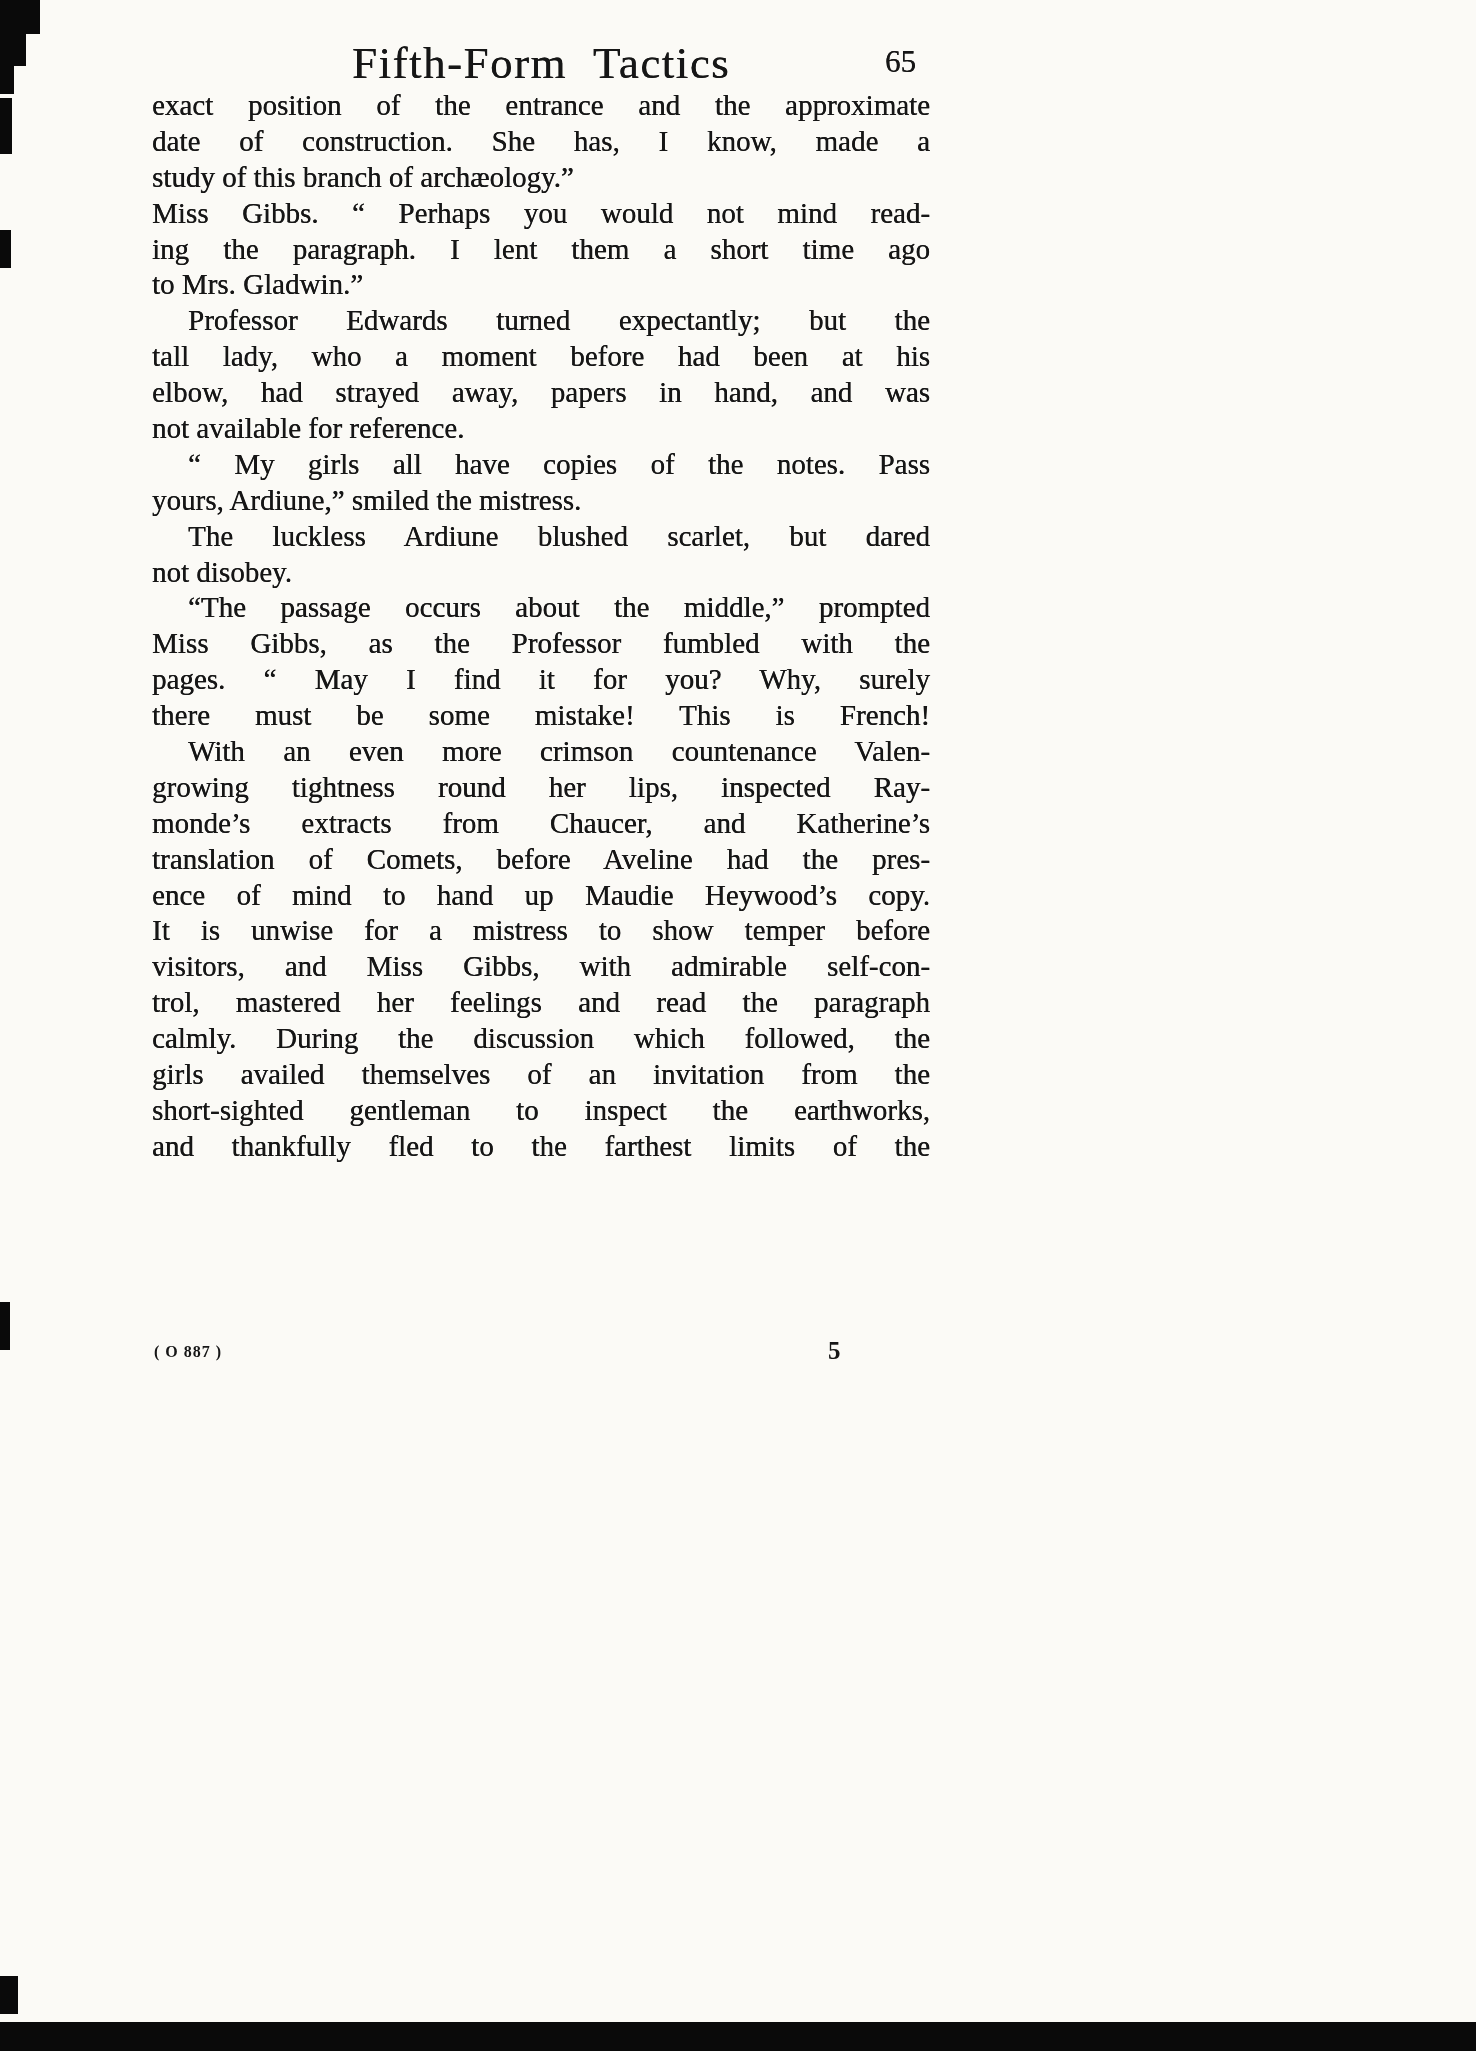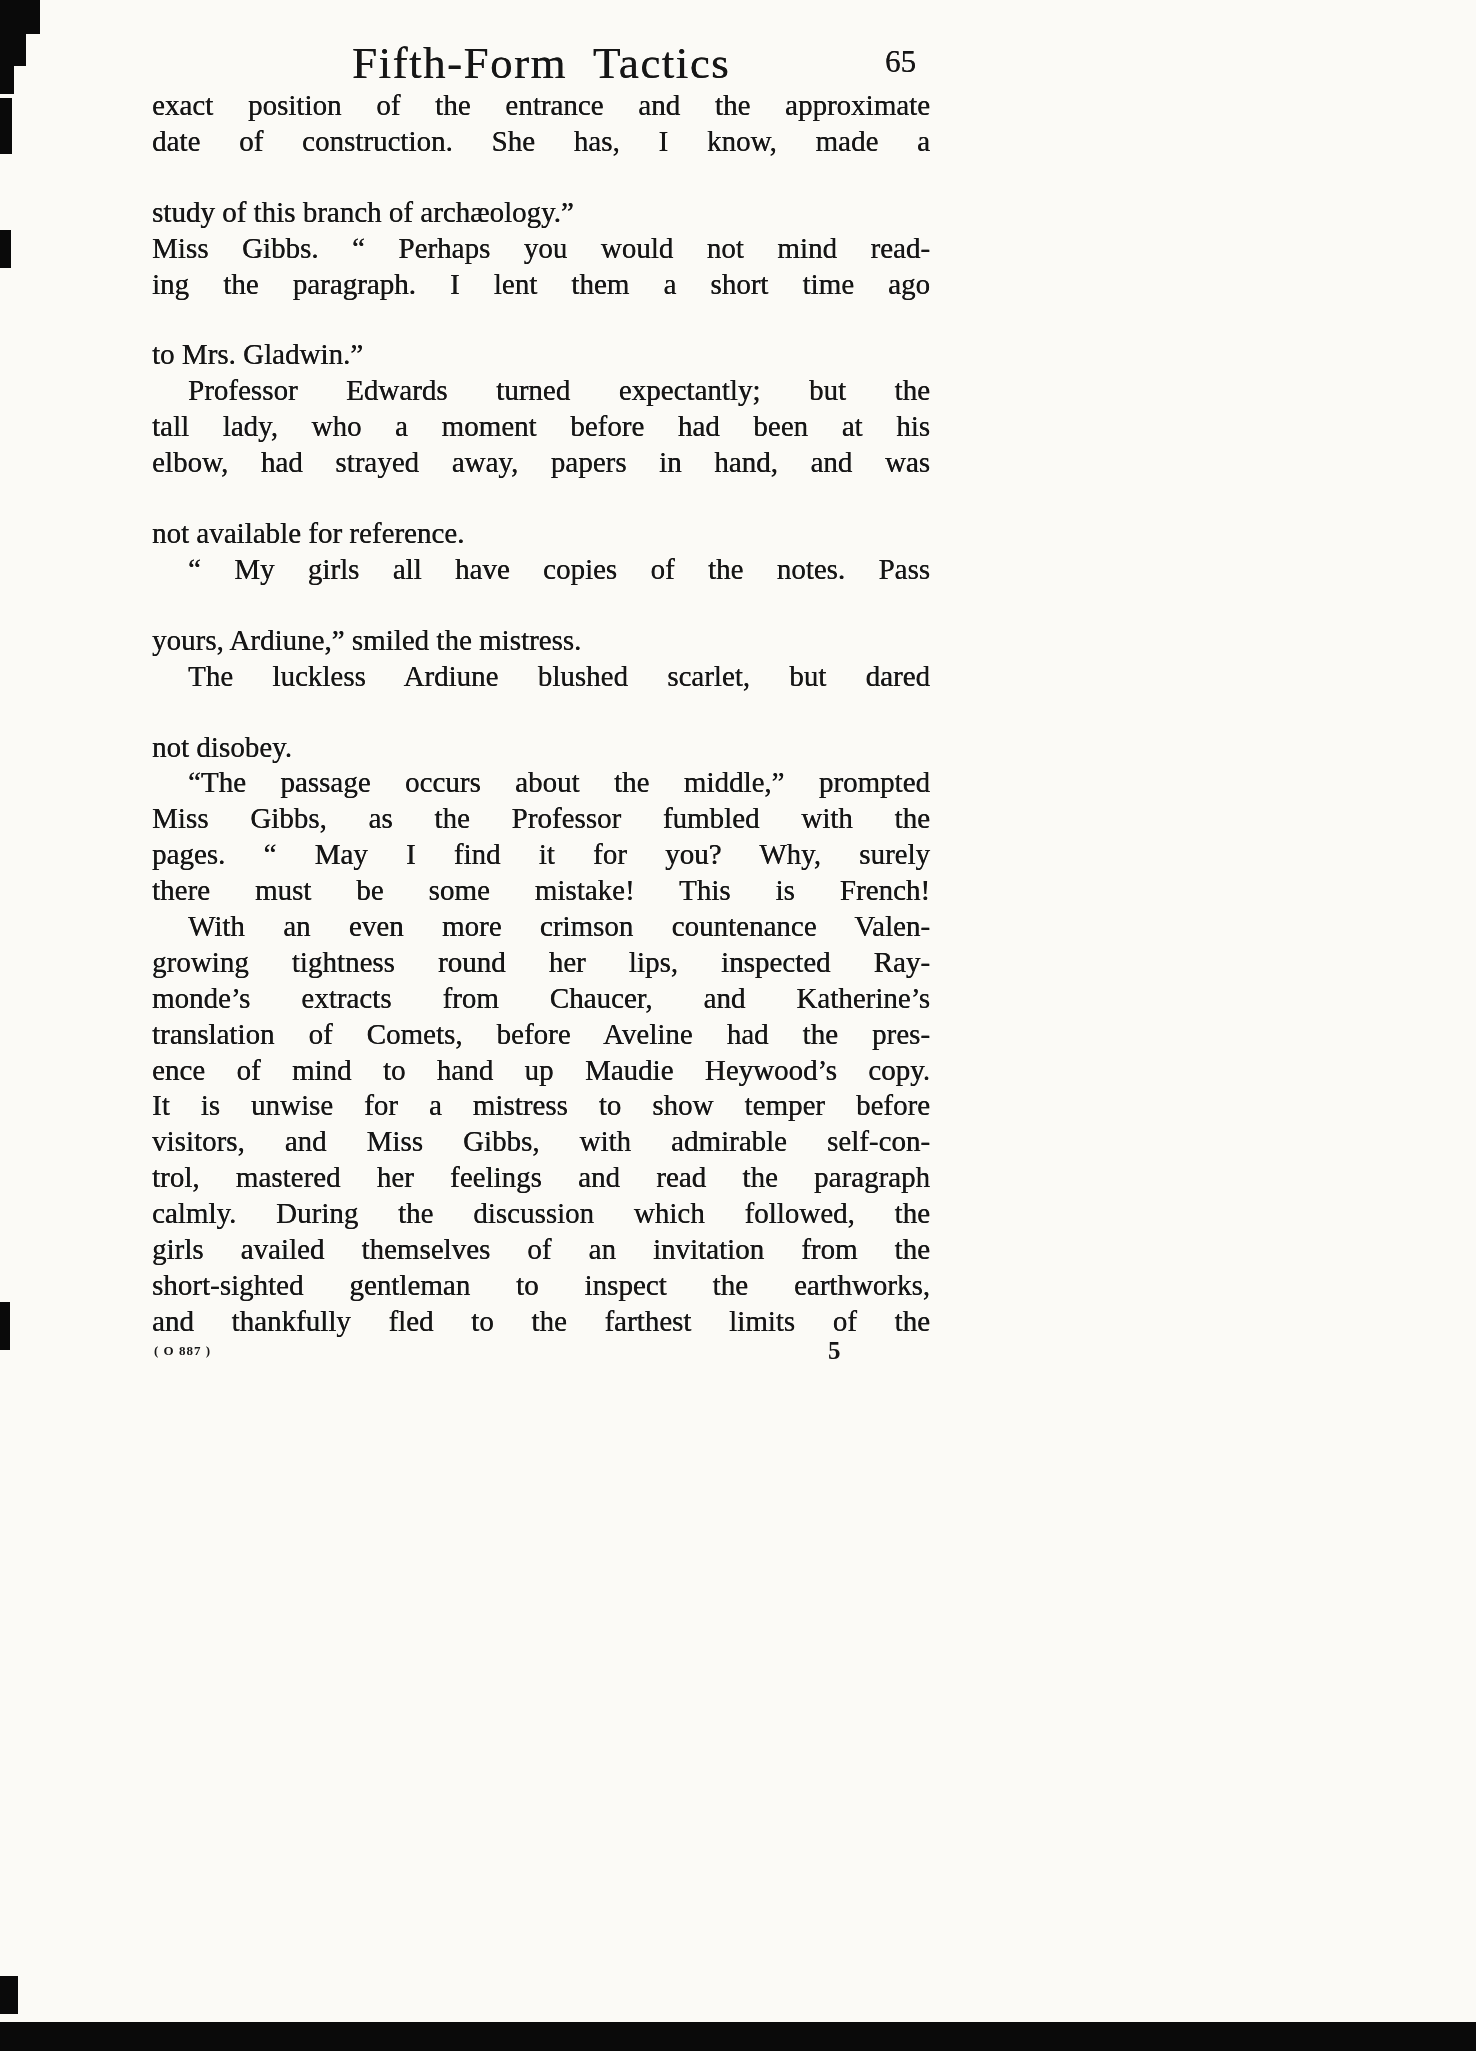--- a/index.html
+++ b/index.html
@@ -54,35 +54,35 @@
     text-shadow: 0.3px 0 0 currentColor;
   }
   .para { margin: 0; }
   .line {
     height: 35.9px;
     line-height: 35.9px;
     white-space: nowrap;
     text-align: justify;
     text-align-last: justify;
   }
-  .line.endline { text-align-last: left; margin-top: 35px; }
+  .line.endline { text-align-last: left; }
   .line.indent { text-indent: 36px; }
   
   #footer {
     position: absolute;
     top: 1337px;
     left: 152px;
     width: 778px;
     height: 30px;
   }
   #signature-left {
     position: absolute;
     left: 2px;
     top: 6px;
-    font-size: 13px;
+    font-size: 16px;
     font-weight: bold;
     letter-spacing: 1px;
   }
   #signature-right {
     position: absolute;
     left: 676px;
     top: 0px;
     font-size: 25px;
     font-weight: bold;
   }

